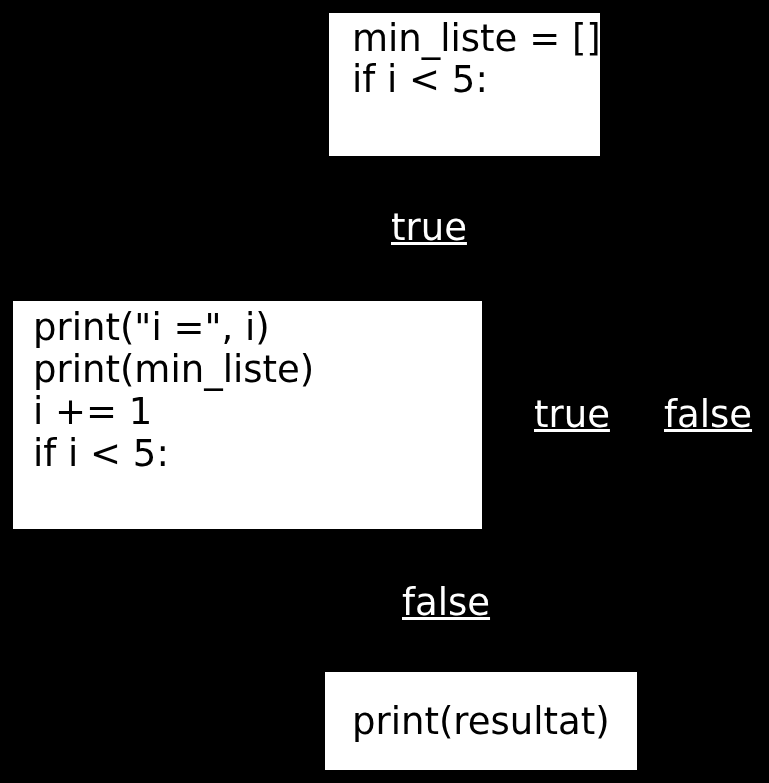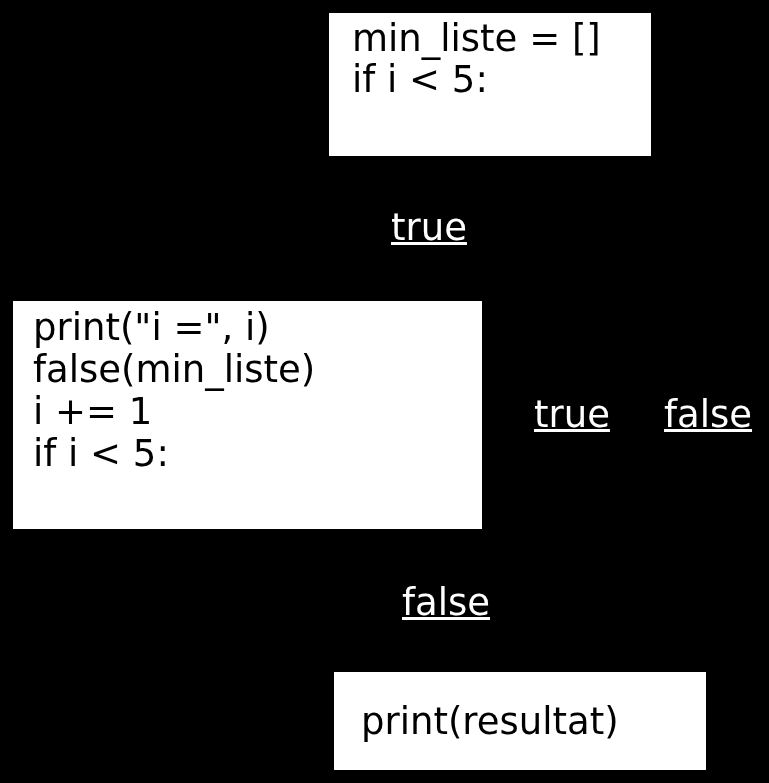--- a/index.html
+++ b/index.html
@@ -21,42 +21,41 @@
     color: var(--code-text, #000000);
     box-sizing: border-box;
     font-size: 37px;
   }
   .code-line {
     white-space: pre;
   }
   .start-block {
     left: 329px;
     top: 13px;
-    width: 322px;
+    width: 271px;
     height: 143px;
     padding: 5px 0 0 23px;
     line-height: 41px;
   }
   .loop-block {
     left: 13px;
     top: 301px;
     width: 469px;
     height: 228px;
     padding: 6px 0 0 20px;
     line-height: 42px;
   }
   .output-block {
     left: 325px;
     top: 672px;
-    width: 372px;
+    width: 312px;
     height: 98px;
     display: flex;
     align-items: center;
     padding-left: 27px;
-    margin-left: 9px;
   }
   .edge-label {
     position: absolute;
     color: var(--edge-label-text, #ffffff);
     font-size: 37px;
     line-height: 37px;
     white-space: pre;
     text-decoration: underline;
   }
   .edge-label-start-true  { left: 391px; top: 209px; }
@@ -71,21 +70,21 @@
 
   <div class="code-box start-block">
     <div class="code-line">min_liste = []</div>
     <div class="code-line">if i &lt; 5:</div>
   </div>
 
   <div class="edge-label edge-label-start-true">true</div>
 
   <div class="code-box loop-block">
     <div class="code-line">print("i =", i)</div>
-    <div class="code-line">false(min_liste)</div>
+    <div class="code-line">print(min_liste)</div>
     <div class="code-line">i += 1</div>
     <div class="code-line">if i &lt; 5:</div>
   </div>
 
   <div class="edge-label edge-label-loop-true">true</div>
   <div class="edge-label edge-label-loop-false">false</div>
 
   <div class="edge-label edge-label-exit-false">false</div>
 
   <div class="code-box output-block">

